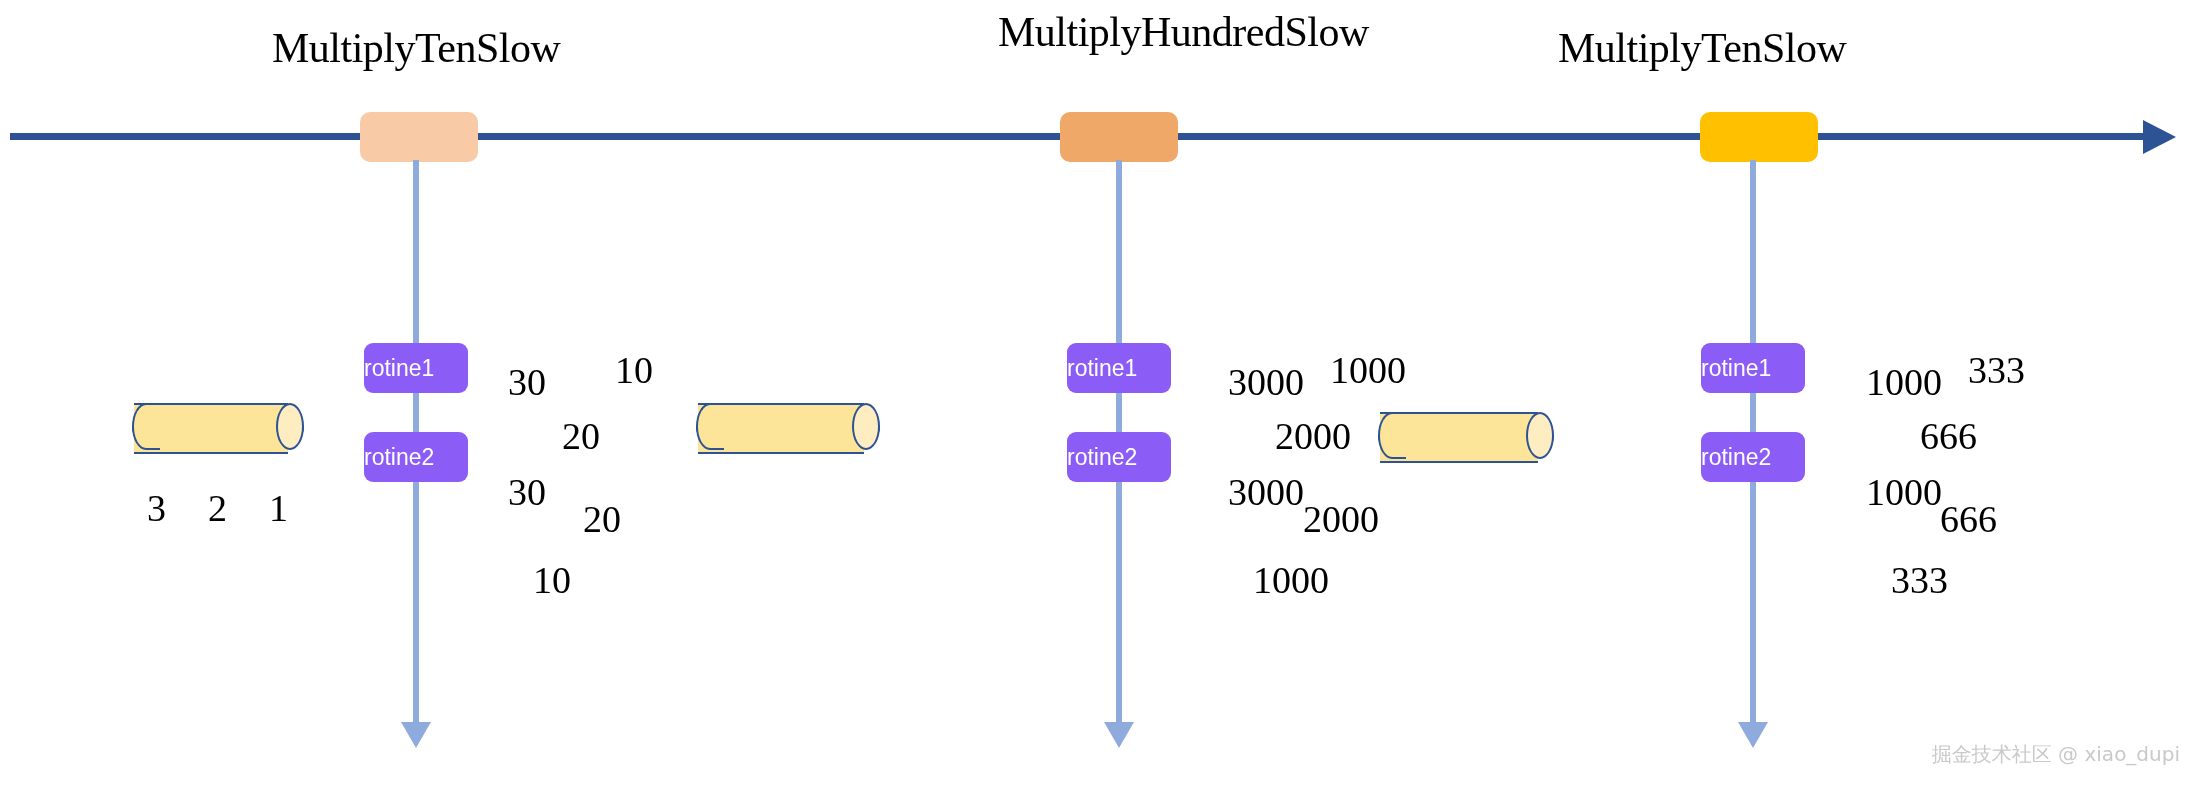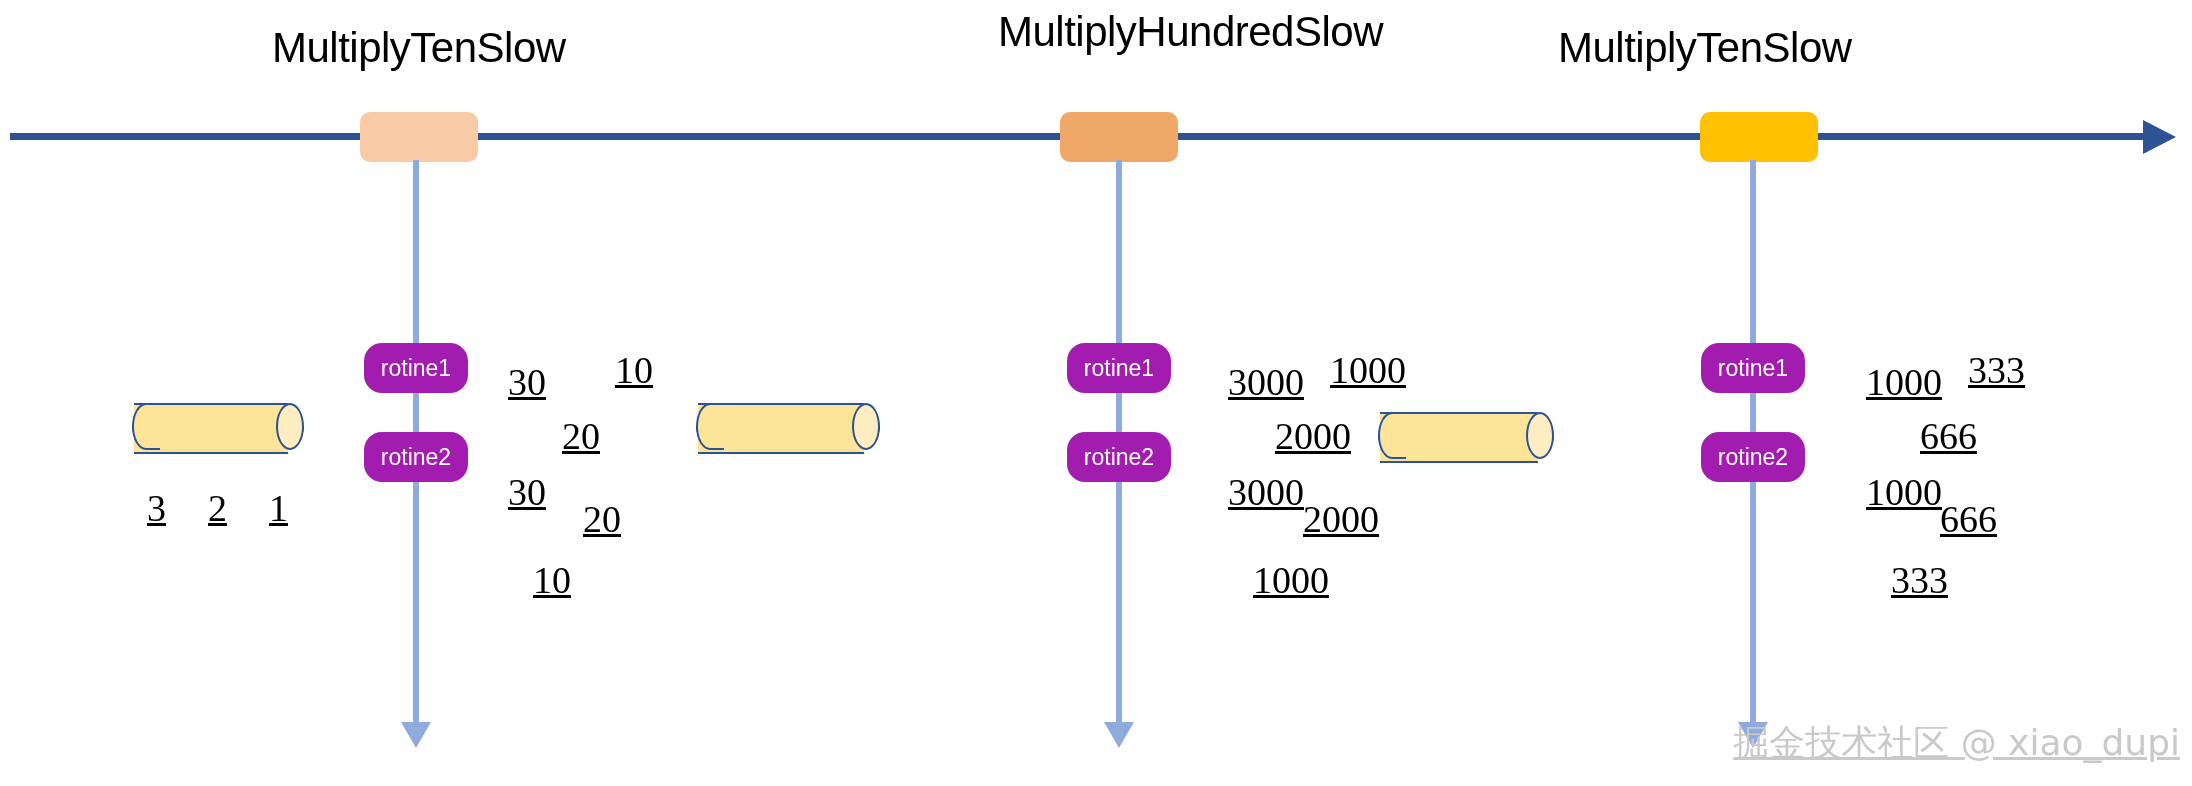--- a/index.html
+++ b/index.html
@@ -37,21 +37,21 @@
     border-bottom: 17px solid transparent;
     border-left: 33px solid #2E5395;
   }
 
   
   .section-title {
     position: absolute;
     font-size: 42px;
     color: #000000;
     white-space: nowrap;
-    font-family: Liberation Sans, sans-serif;
+    font-family: Liberation Serif, serif;
     font-weight: 400;
     letter-spacing: -0.5px;
   }
 
   
   .task-box {
     position: absolute;
     width: 118px;
     height: 50px;
     border-radius: 10px;
@@ -74,25 +74,24 @@
     border-left: 15px solid transparent;
     border-right: 15px solid transparent;
     border-top: 26px solid #8FAADC;
   }
 
   
   .rotine-box {
     position: absolute;
     width: 104px;
     height: 50px;
-    background: #a21caf;
-    border-radius: 18px;
+    background: #8b5cf6;
+    border-radius: 9px;
     display: flex;
     align-items: center;
-    justify-content: center;
     color: #ffffff;
     font-size: 23px;
     font-family: "Liberation Sans", sans-serif;
   }
 
   
   .cylinder {
     position: absolute;
     height: 47px;
     background: #FCE498;
@@ -133,33 +132,31 @@
     box-sizing: border-box;
   }
 
   
   .num {
     position: absolute;
     font-size: 38px;
     color: #000000;
     white-space: nowrap;
     font-family: "Liberation Serif", serif;
-    text-decoration: underline;
   }
 
   
   .watermark {
     position: absolute;
     right: 12px;
     bottom: 18px;
-    font-size: 36px;
+    font-size: 20px;
     color: #C9C9C9;
     white-space: nowrap;
     font-family: "DejaVu Sans", sans-serif;
-    text-decoration: underline;
   }
 </style>
 </head>
 <body>
 
 <div id="canvas">
 
   <div class="timeline-line"></div>
   <div class="timeline-arrowhead"></div>
 

